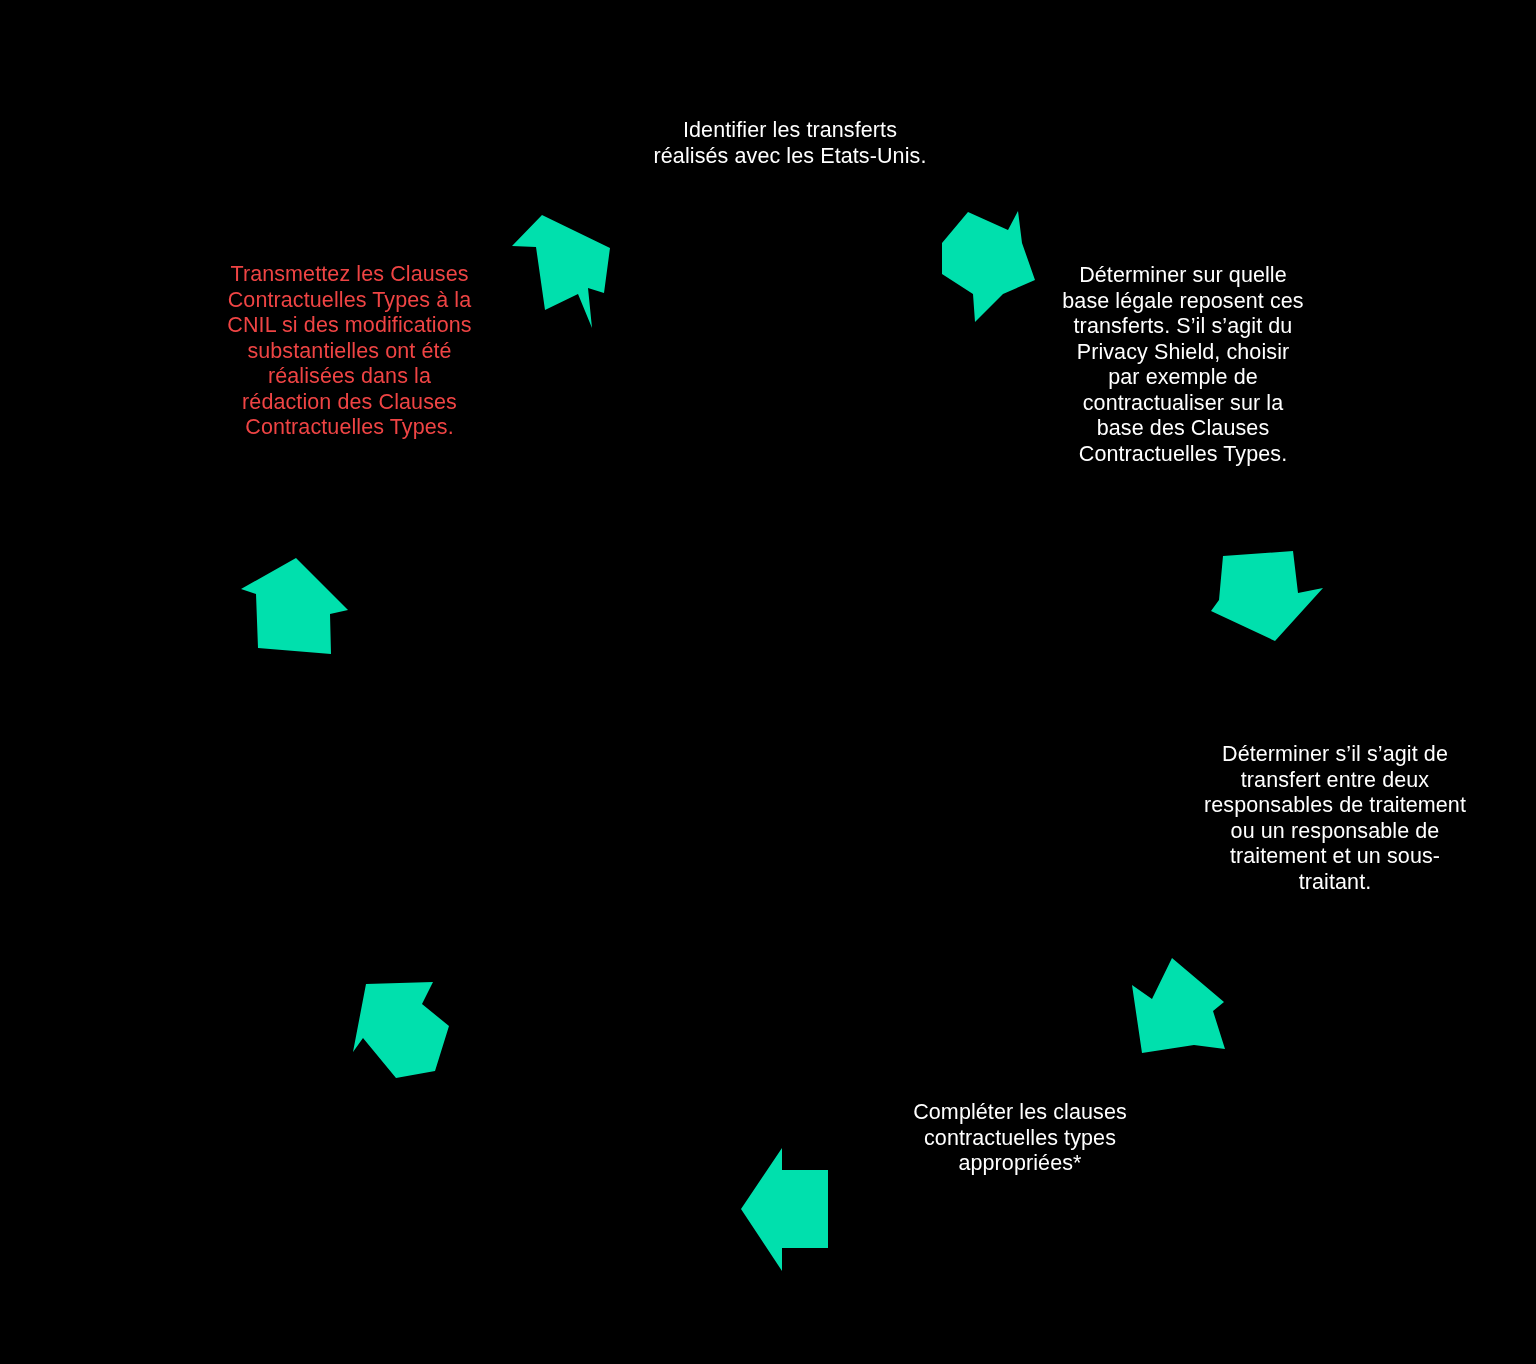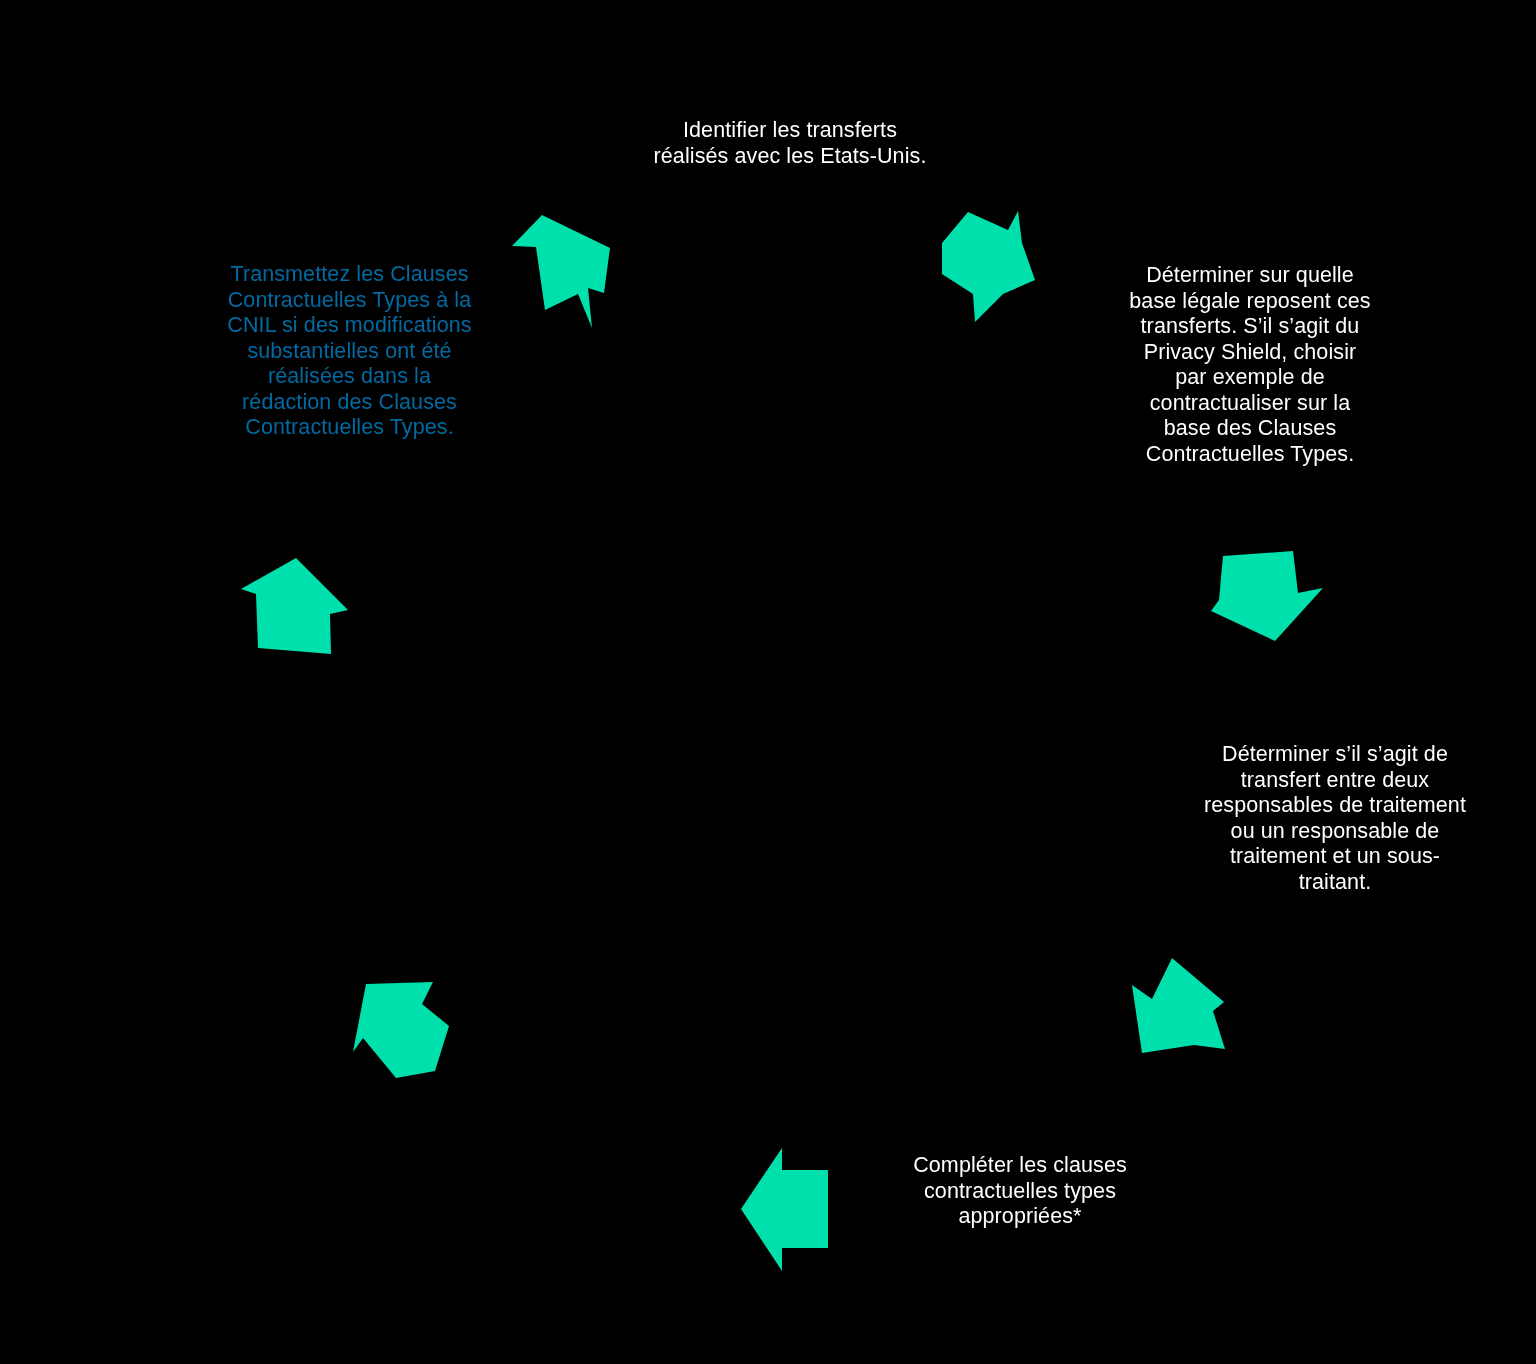--- a/index.html
+++ b/index.html
@@ -28,23 +28,23 @@
   .arrow {
     position: absolute;
   }
   .arrow svg {
     display: block;
     overflow: visible;
   }
 
   
   #txt-step1 { left: 650px;  top: 118px;  width: 280px; }
-  #txt-step2 { left: 1125px; top: 263px;  width: 250px; }
+  #txt-step2 { left: 1058px; top: 263px;  width: 250px; }
   #txt-step3 { left: 1195px; top: 742px;  width: 280px; }
-  #txt-step4 { left: 905px;  top: 1153px; width: 230px; }
+  #txt-step4 { left: 905px;  top: 1100px; width: 230px; }
   #txt-step5 { left: 430px;  top: 1092px; width: 230px; }
   #txt-step6 { left: 120px;  top: 780px;  width: 250px; }
   #txt-step7 { left: 222px;  top: 262px;  width: 255px; }
 
   
   #arr-1 { left: 500px;  top: 198px; }
   #arr-2 { left: 922px;  top: 198px; }
   #arr-3 { left: 1192px; top: 538px; }
   #arr-4 { left: 1112px; top: 952px; }
   #arr-5 { left: 733px;  top: 1143px; }
@@ -59,21 +59,21 @@
   <div class="step-text" id="txt-step1" style="color: rgb(255, 255, 255);">Identifier les transferts réalisés avec les Etats-Unis.</div>
 
   <div class="step-text" id="txt-step2" style="color: rgb(255, 255, 255);">Déterminer sur quelle base légale reposent ces transferts. S’il s’agit du Privacy Shield, choisir par exemple de contractualiser sur la base des Clauses Contractuelles Types.</div>
 
   <div class="step-text" id="txt-step3" style="color: rgb(255, 255, 255);">Déterminer s’il s’agit de transfert entre deux responsables de traitement ou un responsable de traitement et un sous-traitant.</div>
 
   <div class="step-text" id="txt-step4" style="color: rgb(255, 255, 255);">Compléter les clauses contractuelles types appropriées*</div>
 
 
 
-  <div class="step-text" id="txt-step7" style="color: #0369a1;">Transmettez les Clauses Contractuelles Types à la CNIL si des modifications substantielles ont été réalisées dans la rédaction des Clauses Contractuelles Types.</div>
+  <div class="step-text" id="txt-step7" style="color: #ef4444;">Transmettez les Clauses Contractuelles Types à la CNIL si des modifications substantielles ont été réalisées dans la rédaction des Clauses Contractuelles Types.</div>
 
   <div class="arrow" id="arr-1">
     <svg width="130" height="135" viewBox="0 0 130 135">
       <polygon class="arrow-fill" points="42,17 110,50 104,95 88,90 92,130 78,96 45,112 36,49 12,48" fill="#00E0AD"></polygon>
     </svg>
   </div>
 
   <div class="arrow" id="arr-2">
     <svg width="135" height="135" viewBox="0 0 135 135">
       <polygon class="arrow-fill" points="46,14 86,32 96,13 100,45 113,82 81,96 53,124 51,96 20,76 20,45" fill="#00E0AD"></polygon>

